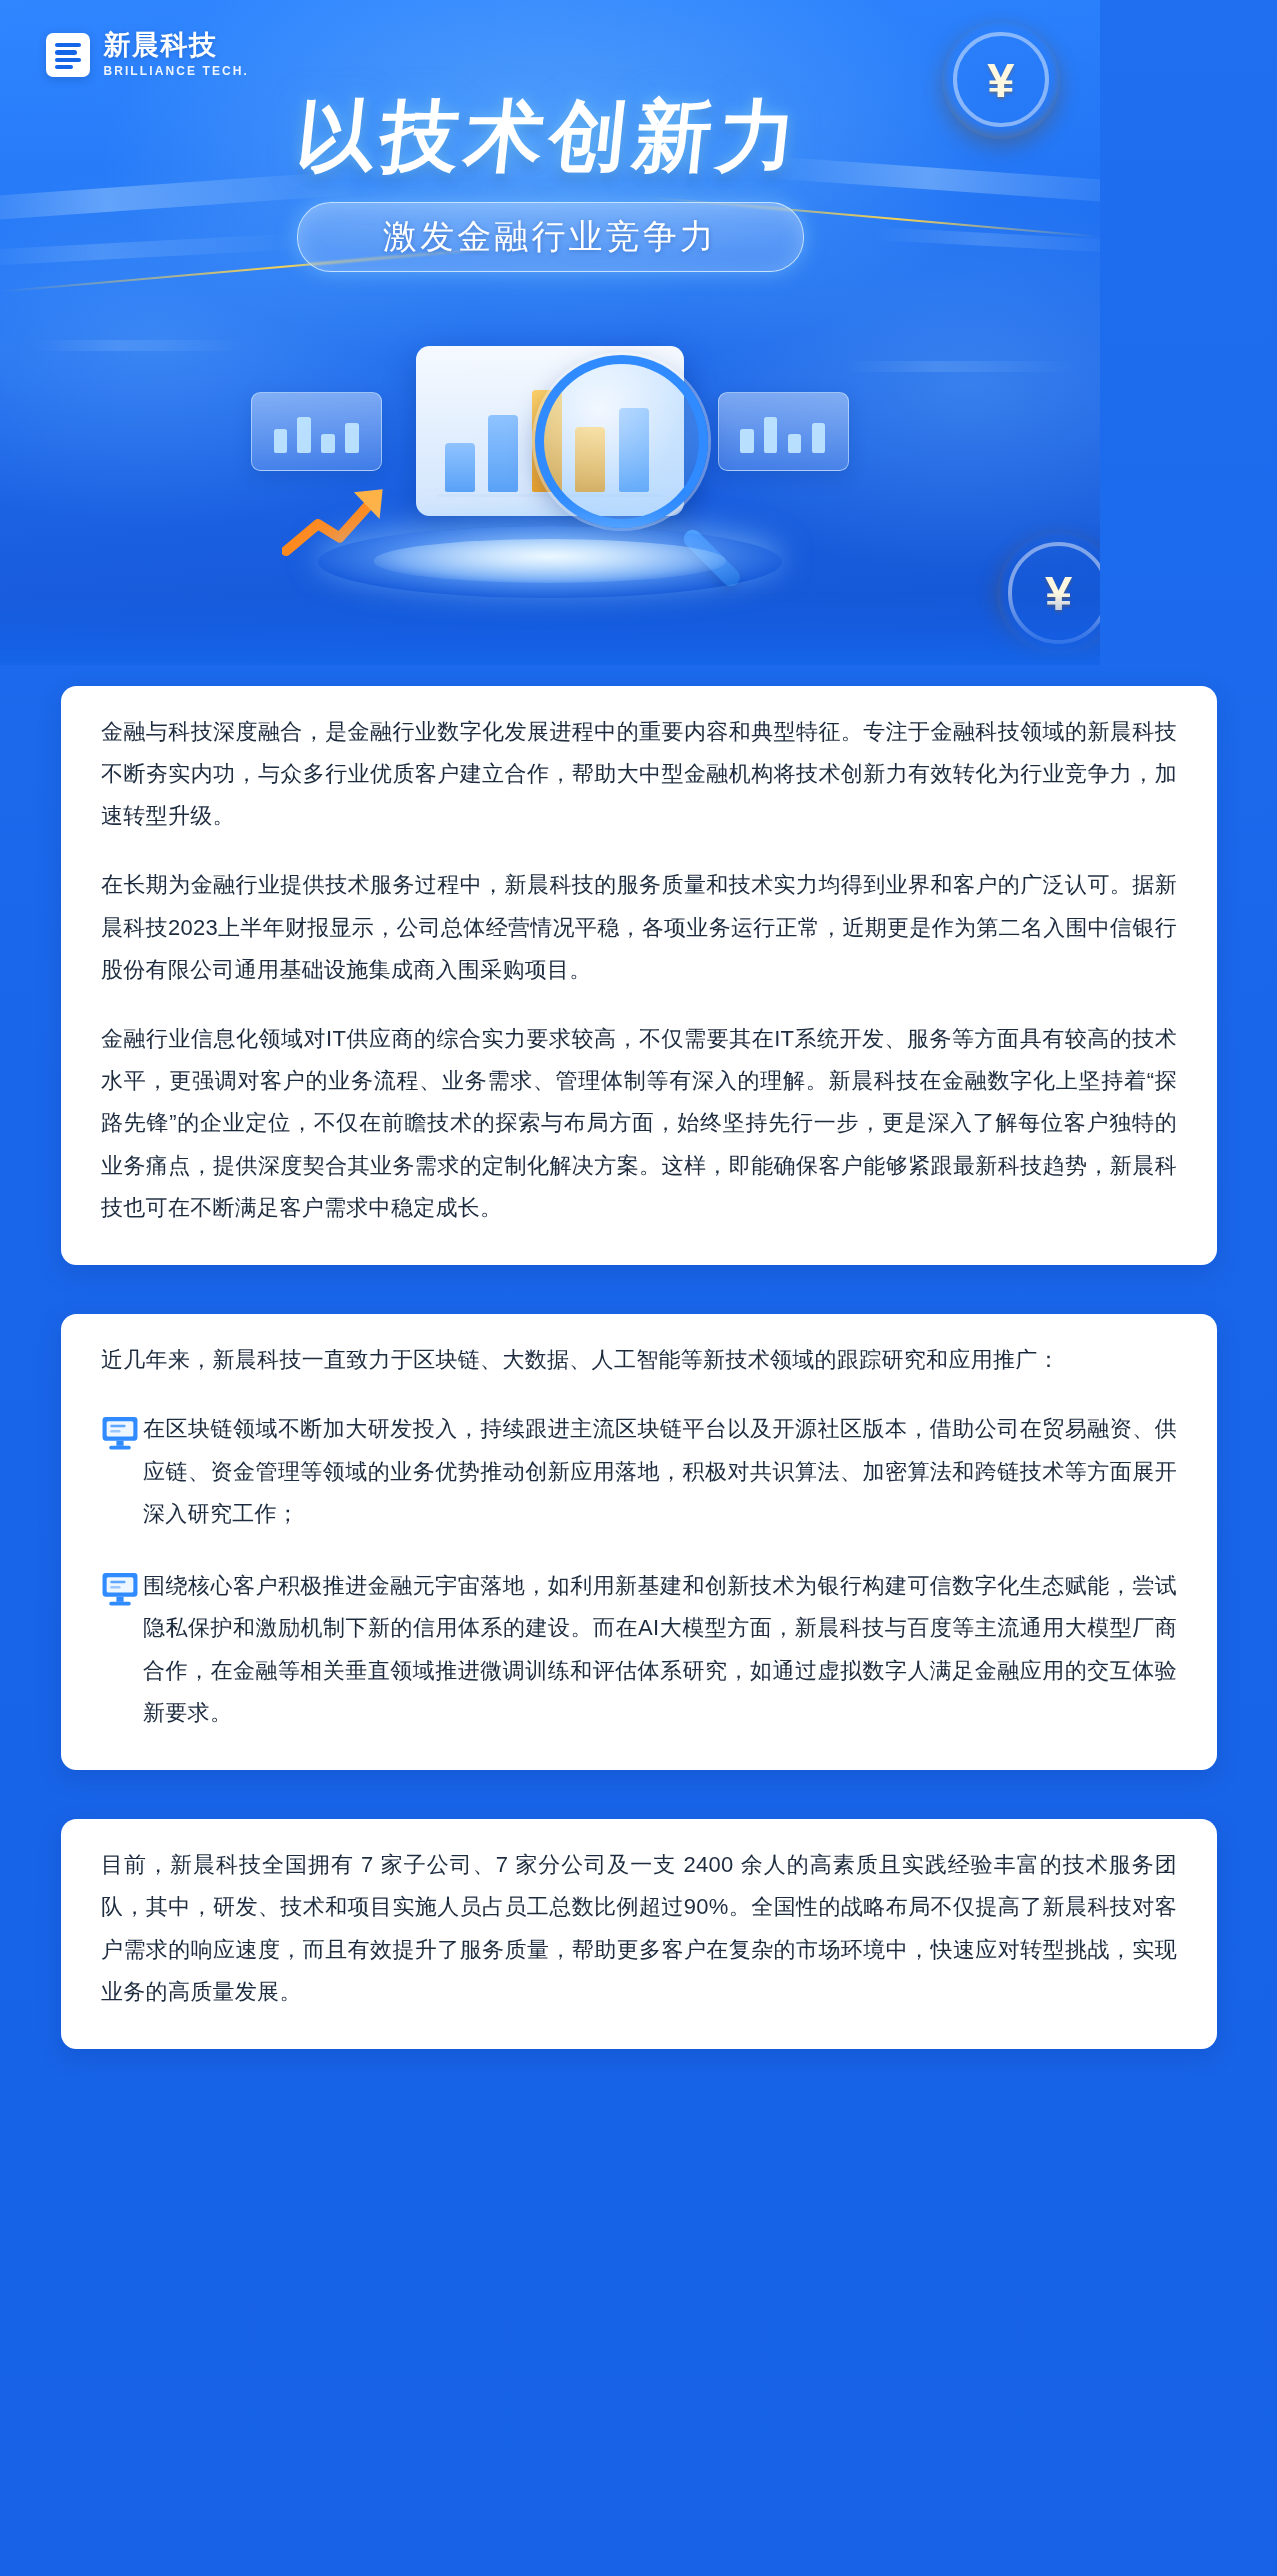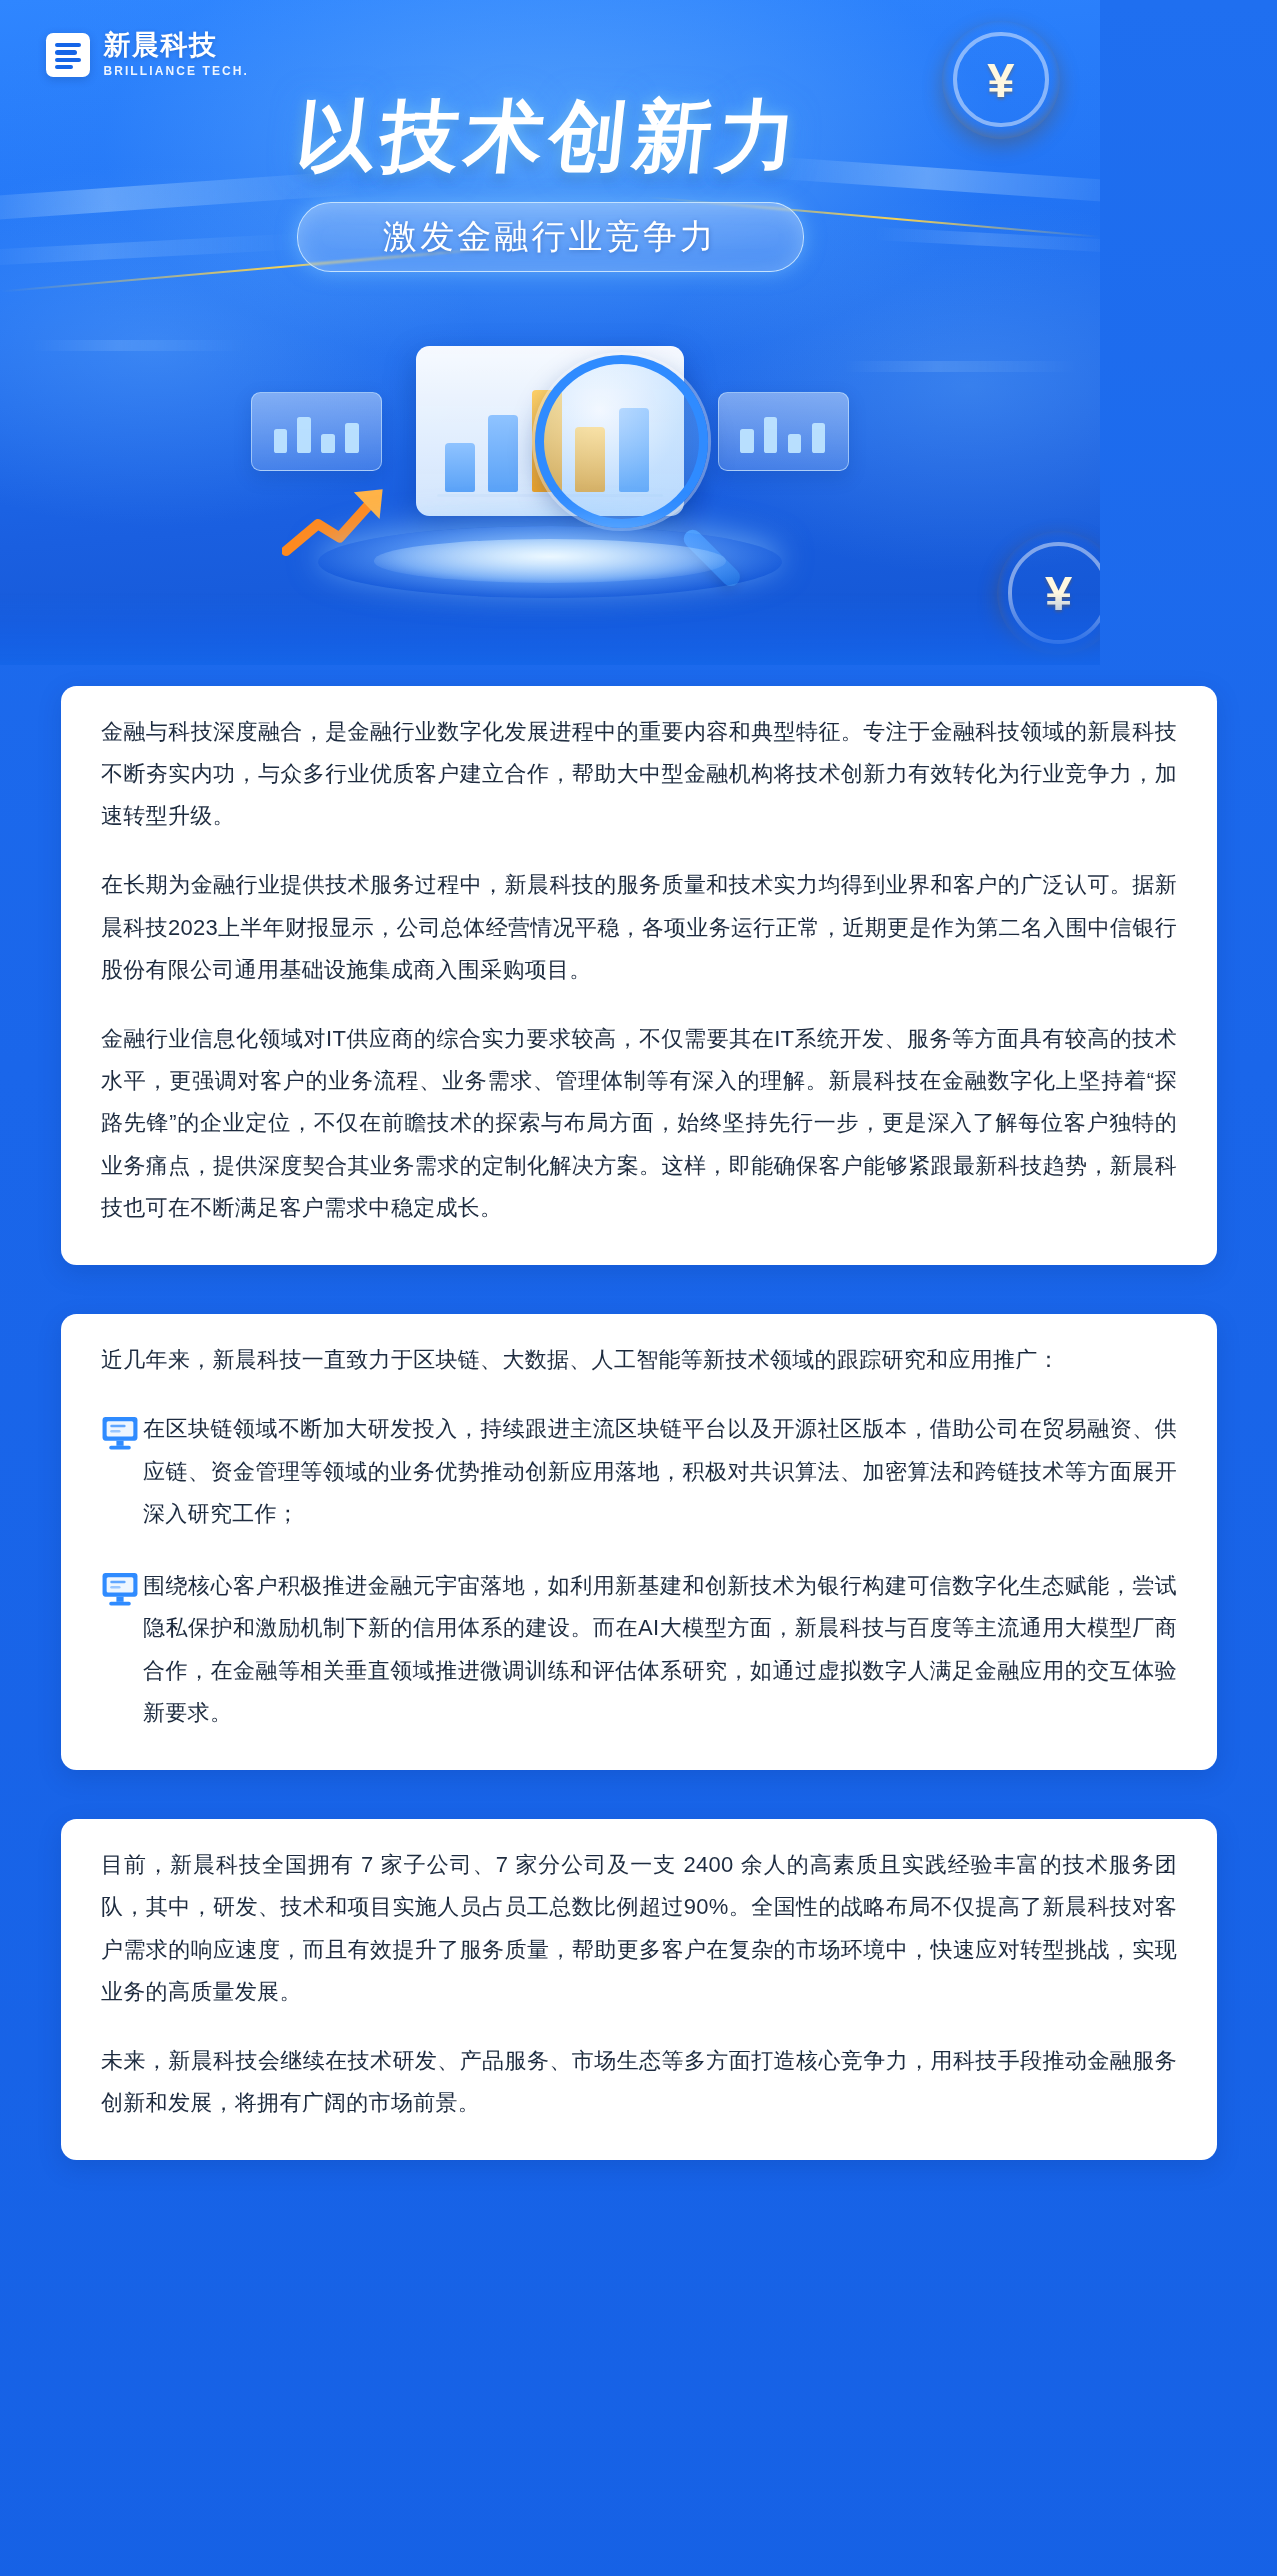--- a/index.html
+++ b/index.html
@@ -461,18 +461,17 @@
               <rect x="16" y="60" width="42" height="7" rx="3.5" fill="#2f8bff"></rect>
             </svg>
           </span>
           <span class="bullet-text">围绕核心客户积极推进金融元宇宙落地，如利用新基建和创新技术为银行构建可信数字化生态赋能，尝试隐私保护和激励机制下新的信用体系的建设。而在AI大模型方面，新晨科技与百度等主流通用大模型厂商合作，在金融等相关垂直领域推进微调训练和评估体系研究，如通过虚拟数字人满足金融应用的交互体验新要求。</span>
         </div>
       </div>
     </div>
 
     <div class="card">
       <p>目前，新晨科技全国拥有 7 家子公司、7 家分公司及一支 2400 余人的高素质且实践经验丰富的技术服务团队，其中，研发、技术和项目实施人员占员工总数比例超过90%。全国性的战略布局不仅提高了新晨科技对客户需求的响应速度，而且有效提升了服务质量，帮助更多客户在复杂的市场环境中，快速应对转型挑战，实现业务的高质量发展。</p>
-      <p>未来，新晨科技会继续在技术研发、产品服务、市场生态等多方面打造核心竞争力，用科技手段推动金融服务创新和发展，将拥有广阔的市场前景。</p>
     </div>
 
   </div>
 </div>
 
 
 </body></html>

